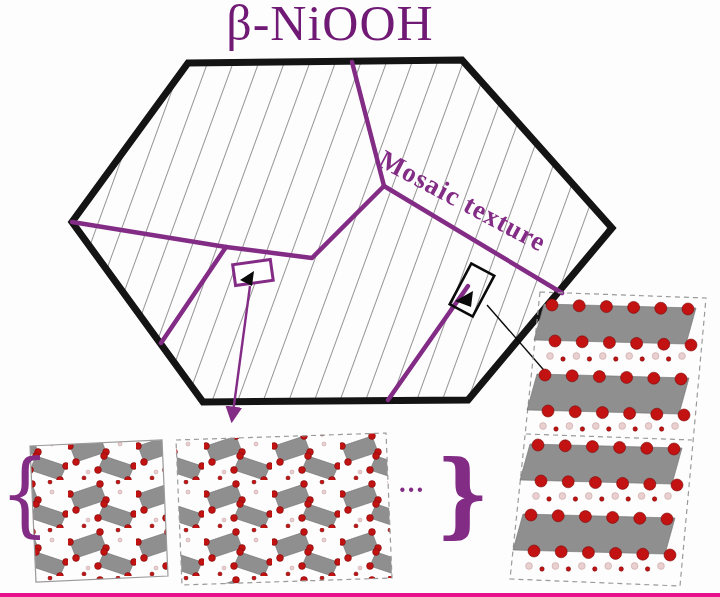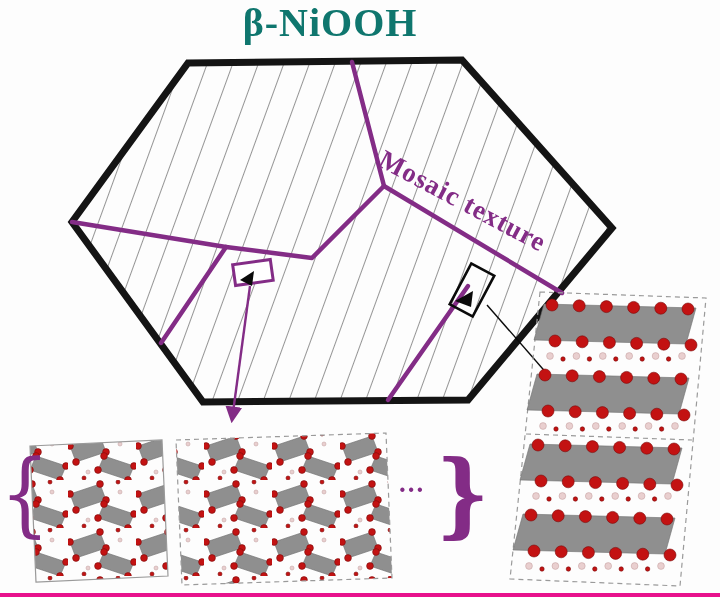--- a/index.html
+++ b/index.html
@@ -1,18 +1,18 @@
 <!DOCTYPE html>
 <html style="--accent-purple: #832c86; --border-magenta: #e8118c; --outline-black: #141414; --hatch-line: #2e2e2e; --slab-gray: #8f8f8f; --slab-gray-dark: #6e6e6e; --atom-red: #c31212; --atom-pink: #e9cfcf; --cell-border: #9a9a9a;"><head>
 <meta charset="utf-8">
 <style>
   html,body{margin:0;padding:0;background:#ffffff;}
   .page{position:relative;width:720px;height:597px;background:#fdfdfd;overflow:hidden;font-family:"Liberation Serif",serif;}
 
-  .title{position:absolute;left:160px;top:0px;width:340px;text-align:center;font-size:40px;line-height:46px;color:#0f766e;letter-spacing:1px;font-weight:bold;}
+  .title{position:absolute;left:160px;top:0px;width:340px;text-align:center;font-size:50px;line-height:46px;color:#701a75;letter-spacing:1px;}
 
   .mosaic-label{position:absolute;left:388px;top:144px;transform:rotate(28deg);transform-origin:left top;
     font-size:27px;font-weight:bold;color:var(--accent-purple,#832c86);letter-spacing:1px;white-space:nowrap;}
 
   .brace{position:absolute;color:var(--accent-purple,#832c86);font-family:"DejaVu Serif",serif;line-height:100px;}
   .brace.left{left:0px;top:444px;font-size:92px;transform:scaleX(.85);transform-origin:left center;}
   .brace.right{left:436px;top:444px;font-size:92px;font-weight:bold;transform:scaleX(.9);transform-origin:left center;}
   .dots{position:absolute;left:399px;top:468px;font-size:27px;font-weight:bold;color:var(--accent-purple,#832c86);letter-spacing:2px;}
 
   .bottom-line{position:absolute;left:0;bottom:0;width:720px;height:4px;background:var(--border-magenta,#e8118c);}

